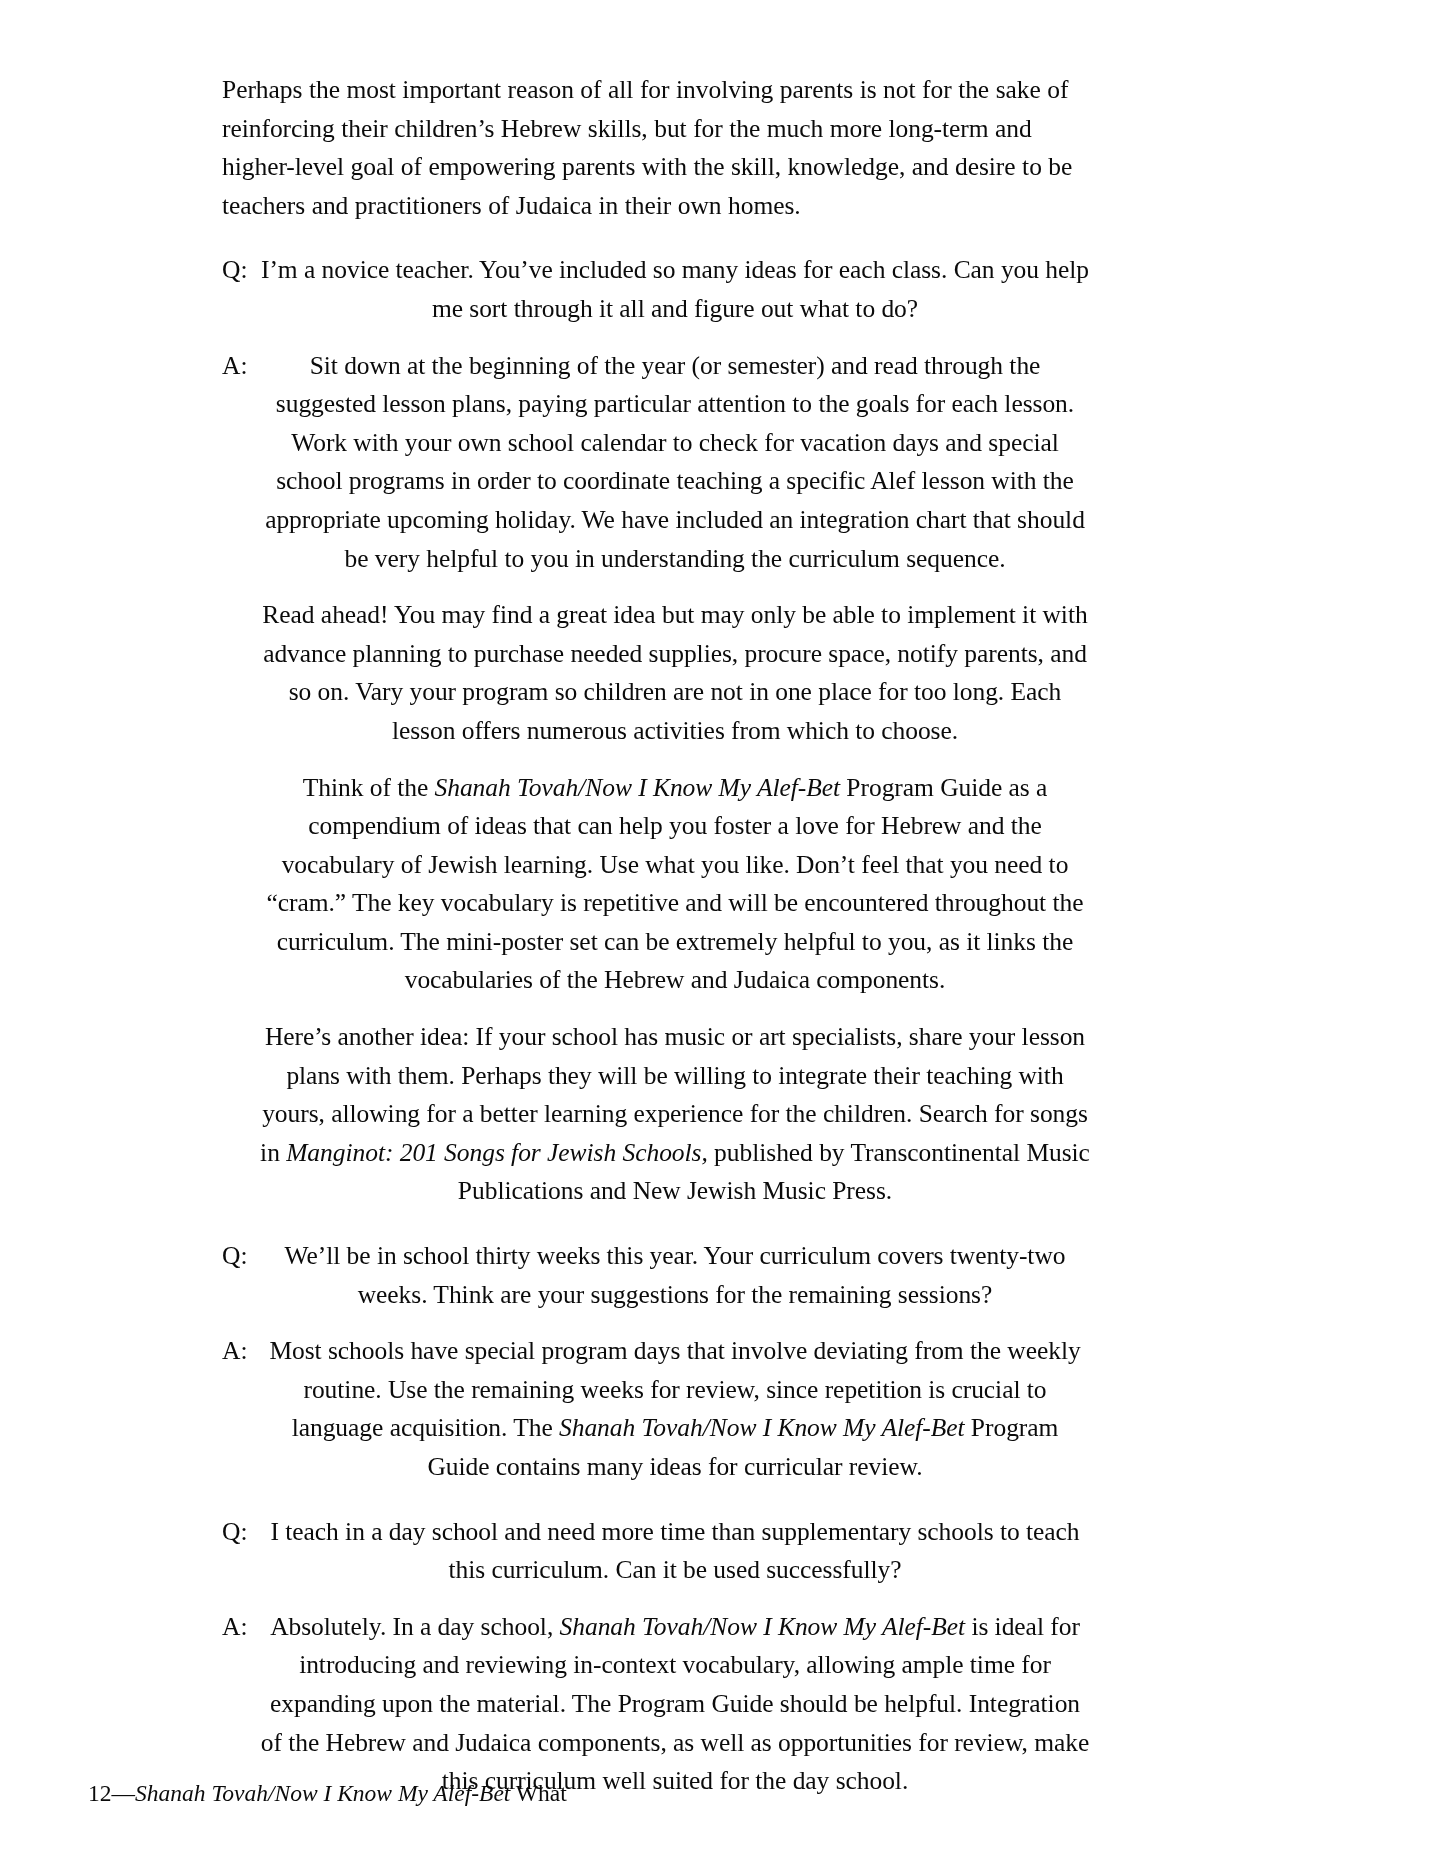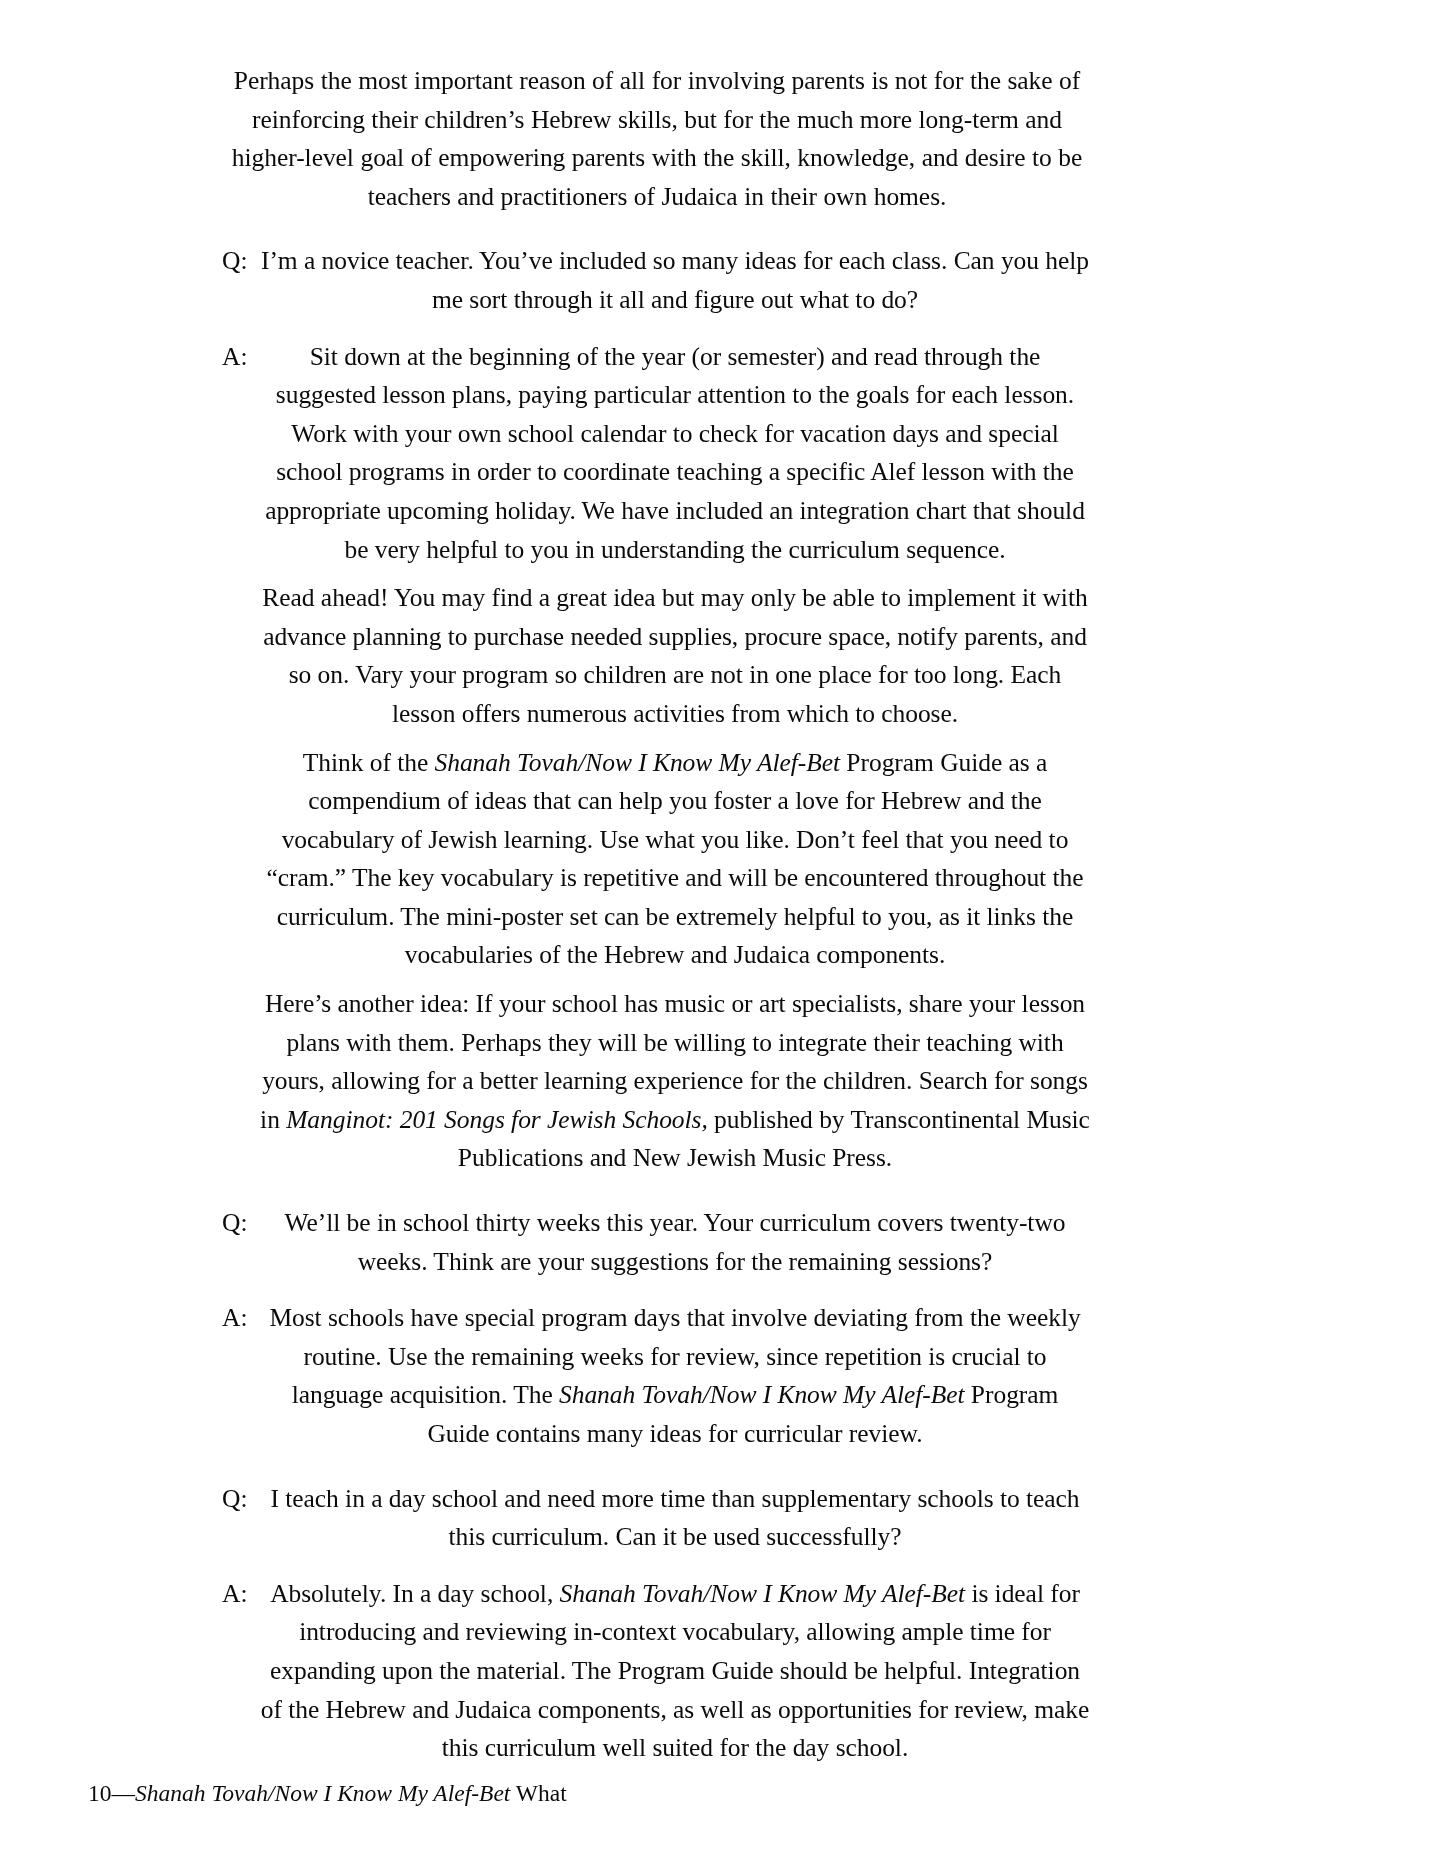--- a/index.html
+++ b/index.html
@@ -24,22 +24,22 @@
     position: absolute;
     left: 222px;
     top: 60px;
     width: 870px;
   }
 
   
   .para {
     font-size: 25.5px;
     line-height: 38.6px;
-    text-align: center;
-    margin: 2px 0 0 0;
+    text-align: left;
+    margin: 11px 0 0 0;
     letter-spacing: -0.05px;
     word-spacing: 0.2px;
   }
   .gap-md { height: 18px; }
   .gap-lg { height: 26px; }
 
   
   .qa {
     display: flex;
     align-items: flex-start;
@@ -54,21 +54,21 @@
     white-space: nowrap;
   }
   .qa-text {
     flex: 1 1 auto;
     font-size: 25.5px;
     line-height: 38.6px;
     text-align: center;
     letter-spacing: -0.05px;
   }
   .qa-text .sub-para {
-    margin-top: 10px;
+    margin-top: 18px;
   }
 
   em, .it {
     font-style: italic;
   }
 
   
   .footer {
     position: absolute;
     left: 88px;
@@ -136,16 +136,16 @@
     <div class="qa">
       <div class="qa-marker">A:</div>
       <div class="qa-text">
           <div><span>Absolutely. In a day school, </span><span class="it">Shanah Tovah/Now I Know My Alef-Bet</span><span> is ideal for introducing and reviewing in-context vocabulary, allowing ample time for expanding upon the material. The Program Guide should be helpful. Integration of the Hebrew and Judaica components, as well as opportunities for review, make this curriculum well suited for the day school.</span></div>
         </div>
     </div>
 
   </div>
 
   <div class="footer">
-    <span>10</span><span>—</span><span class="it">Shanah Tovah/Now I Know My Alef-Bet</span><span> What</span>
+    <span>12</span><span>—</span><span class="it">Shanah Tovah/Now I Know My Alef-Bet</span><span> What</span>
   </div>
 
 </div>
 
 </body></html>

